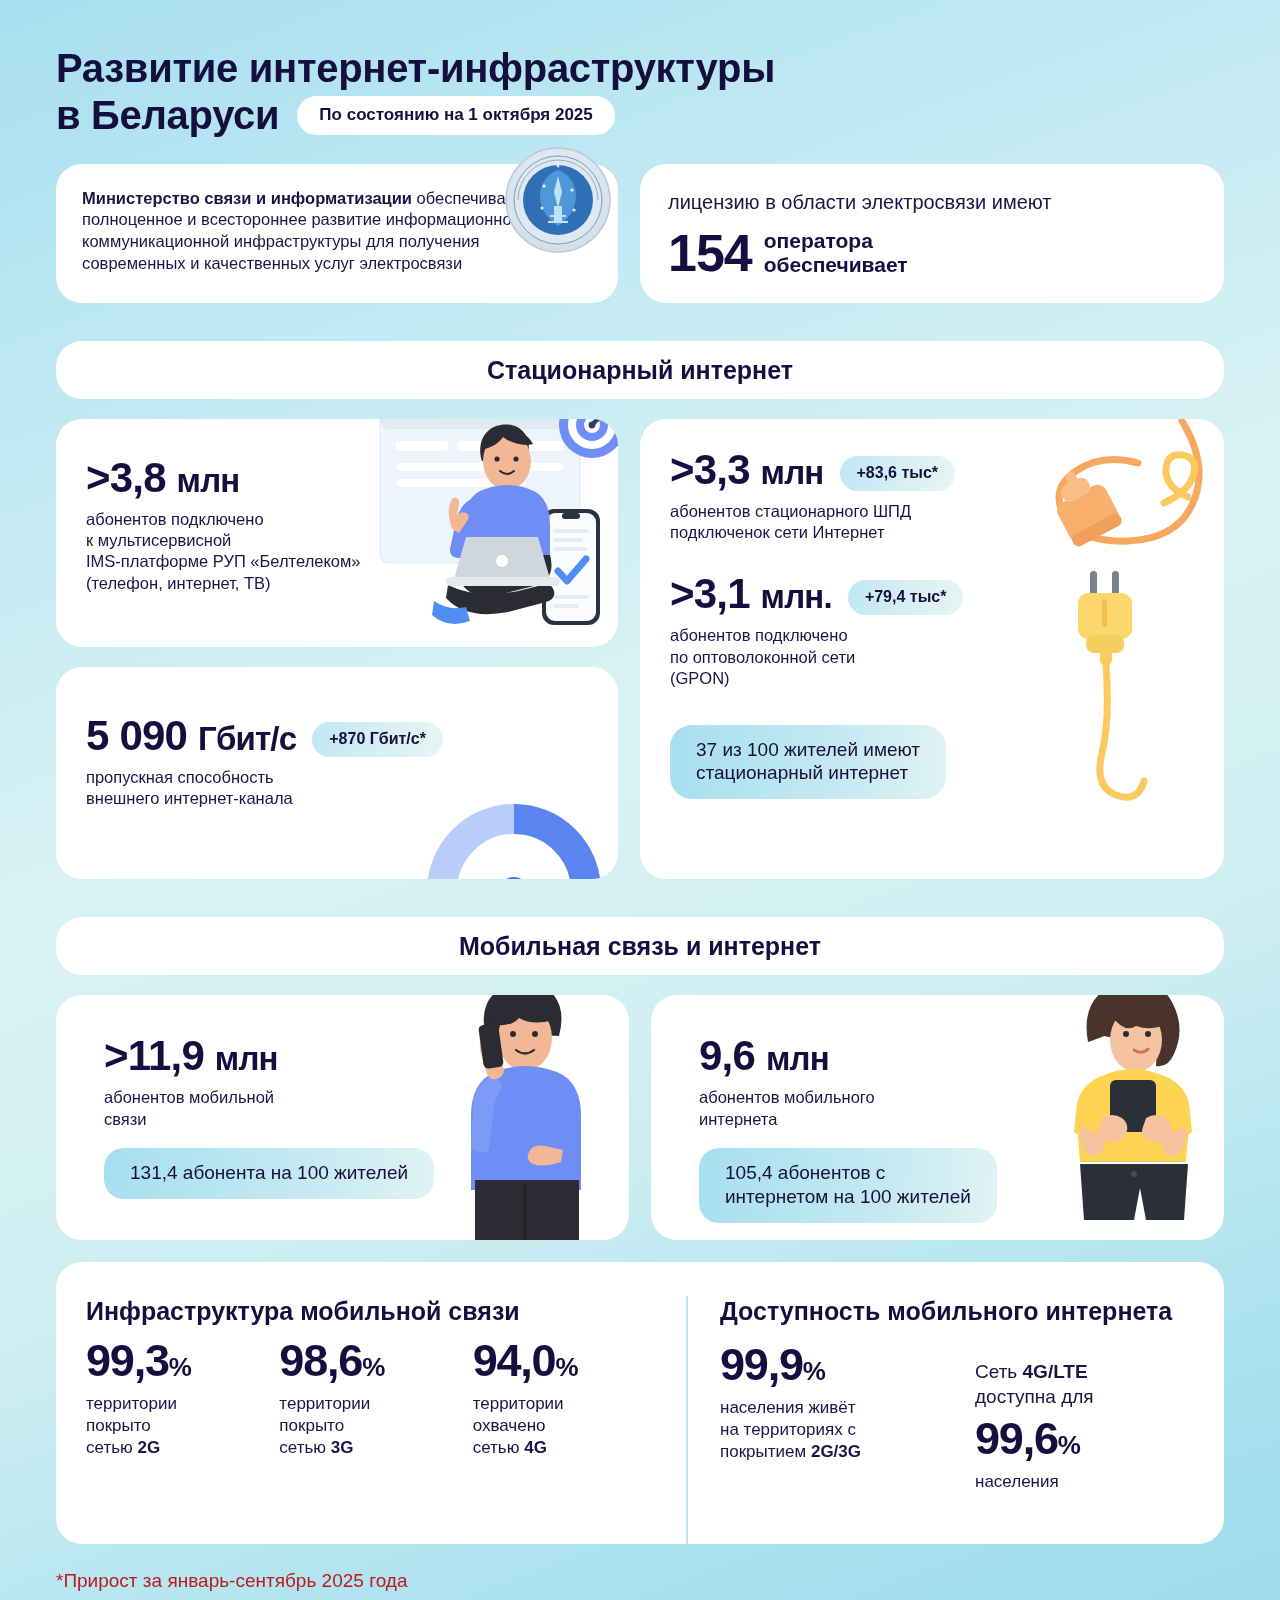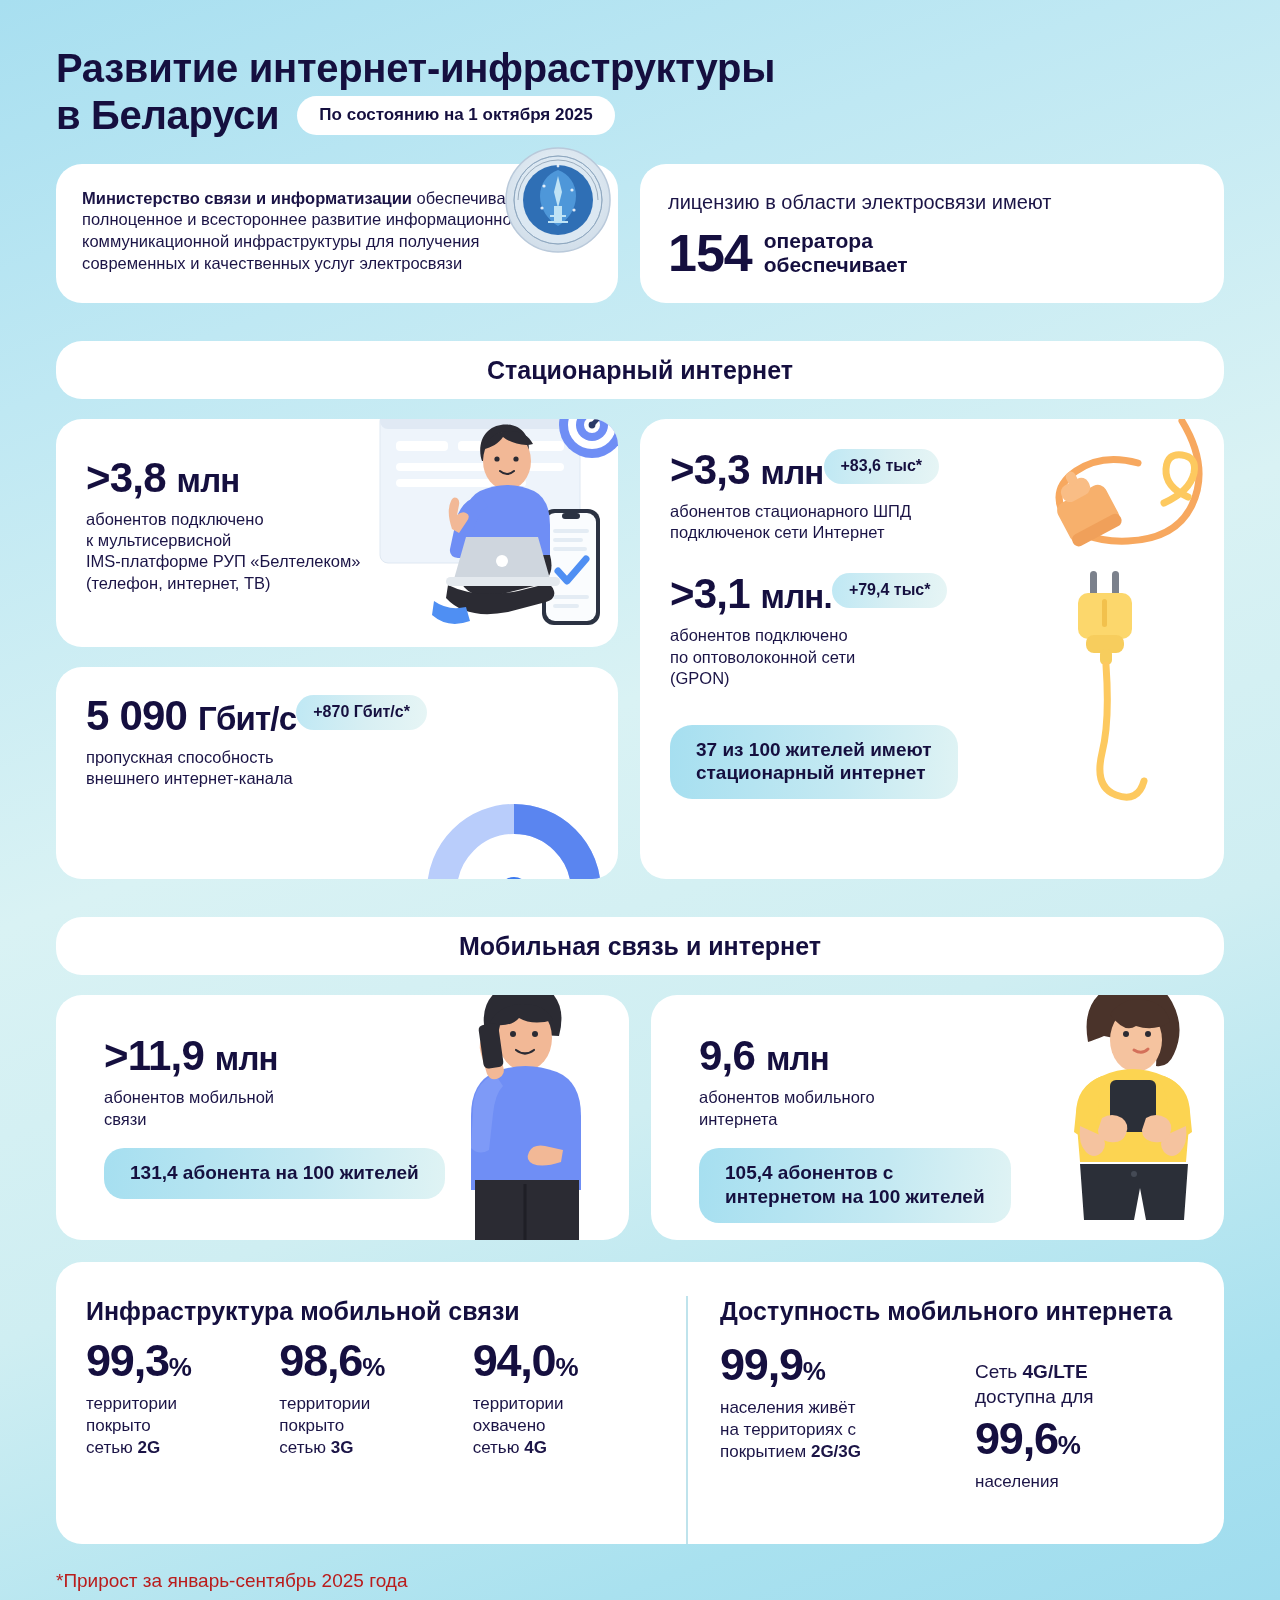--- a/index.html
+++ b/index.html
@@ -48,39 +48,39 @@
     display: flex; align-items: center; justify-content: center;
   }
   .banner-label { font-size: 25px; font-weight: 700; color: #150f3f; }
 
   
   .fixed-wrap { display: flex; gap: 22px; margin-top: 20px; }
   .fixed-left { width: 562px; display: flex; flex-direction: column; gap: 20px; }
   .fixed-right { flex: 1; padding: 30px 30px 22px; overflow: hidden; }
 
   .card-ims { height: 228px; padding: 38px 30px 0; overflow: hidden; }
-  .card-channel { height: 212px; padding: 28px 30px 0; overflow: hidden; }
+  .card-channel { height: 212px; padding: 48px 30px 0; overflow: hidden; }
 
   .stat-big { font-size: 42px; font-weight: 700; letter-spacing: -0.8px; line-height: 1; color: #150f3f; }
   .stat-big .unit { font-size: 33px; }
   .stat-sub { font-size: 16.5px; line-height: 1.28; color: #1b1446; margin-top: 10px; }
 
   .delta-pill {
     display: inline-flex; align-items: center; justify-content: center;
     background: linear-gradient(95deg, #bfe8f4 0%, #d8eff3 55%, #e6f5f5 100%);
     border-radius: 20px; padding: 8px 17px 9px;
     font-size: 16px; font-weight: 700; color: #150f3f; white-space: nowrap;
   }
-  .stat-line { display: flex; align-items: flex-start; }
+  .stat-line { display: flex; align-items: flex-end; gap: 16px; }
 
   .note-pill {
     display: inline-block;
     background: linear-gradient(95deg, #a6dff0 0%, #c4e9f2 60%, #dff3f4 100%);
     border-radius: 20px; padding: 13px 26px 14px;
-    font-size: 19px; font-weight: 700; line-height: 1.25; color: #150f3f;
+    font-size: 19px; font-weight: 400; line-height: 1.25; color: #150f3f;
   }
   .note-pill-wide { border-radius: 22px; }
 
   
   .illus { position: absolute; pointer-events: none; }
 
   
   .mobile-wrap { display: flex; gap: 22px; margin-top: 20px; }
   .mobile-card { flex: 1; height: 245px; padding: 40px 48px 0; overflow: hidden; position: relative; }
   .mobile-sub { font-size: 16.5px; line-height: 1.3; color: #1b1446; margin-top: 10px; }

